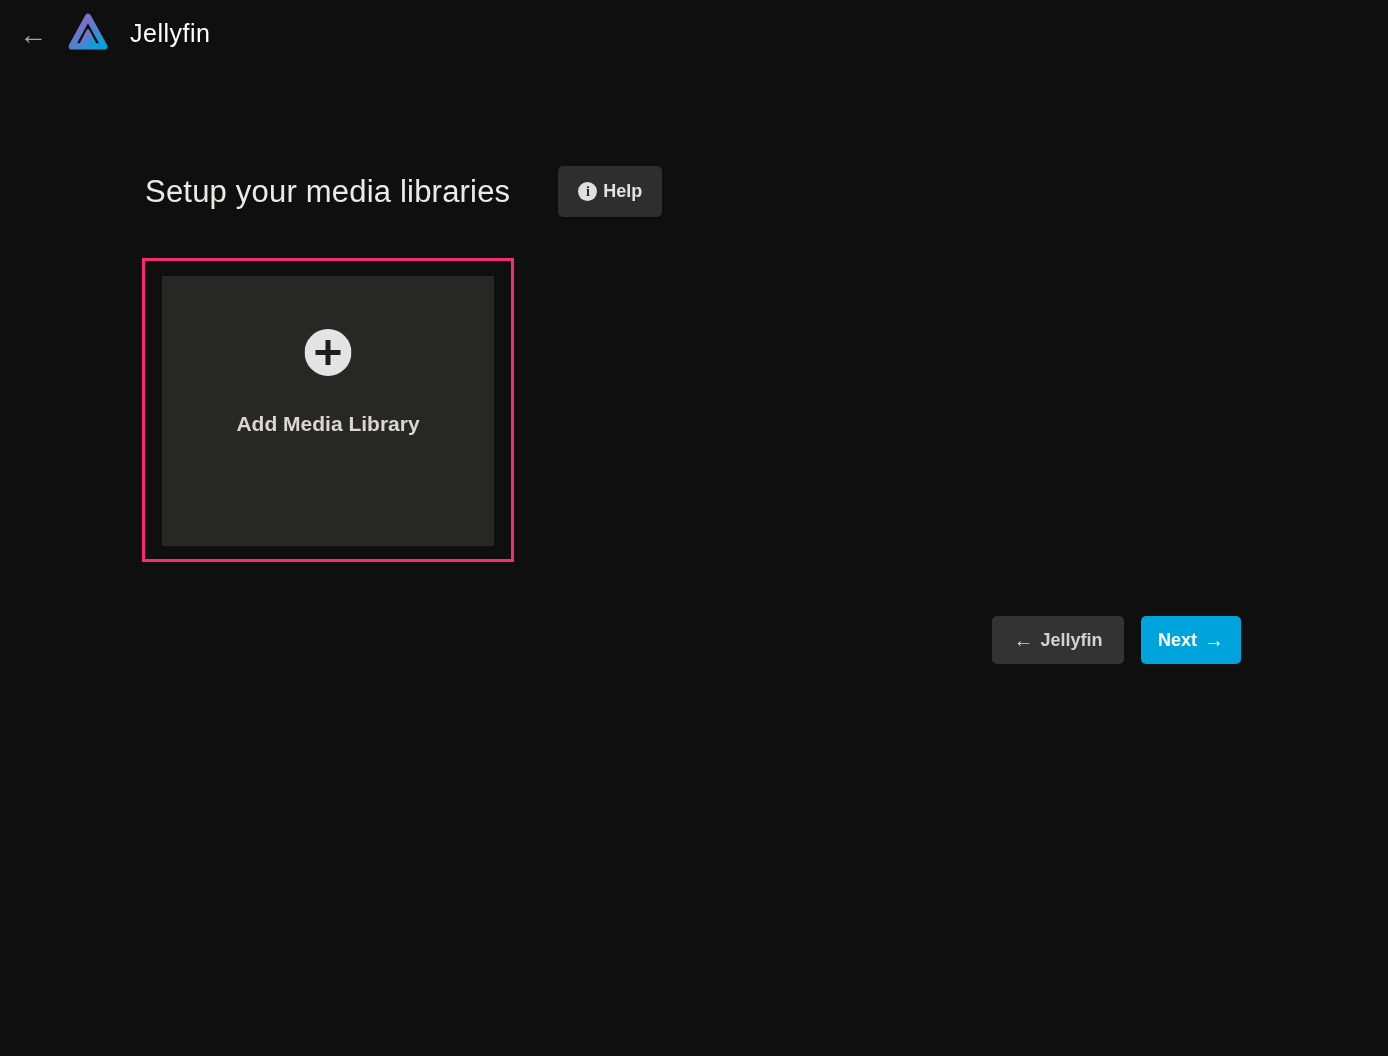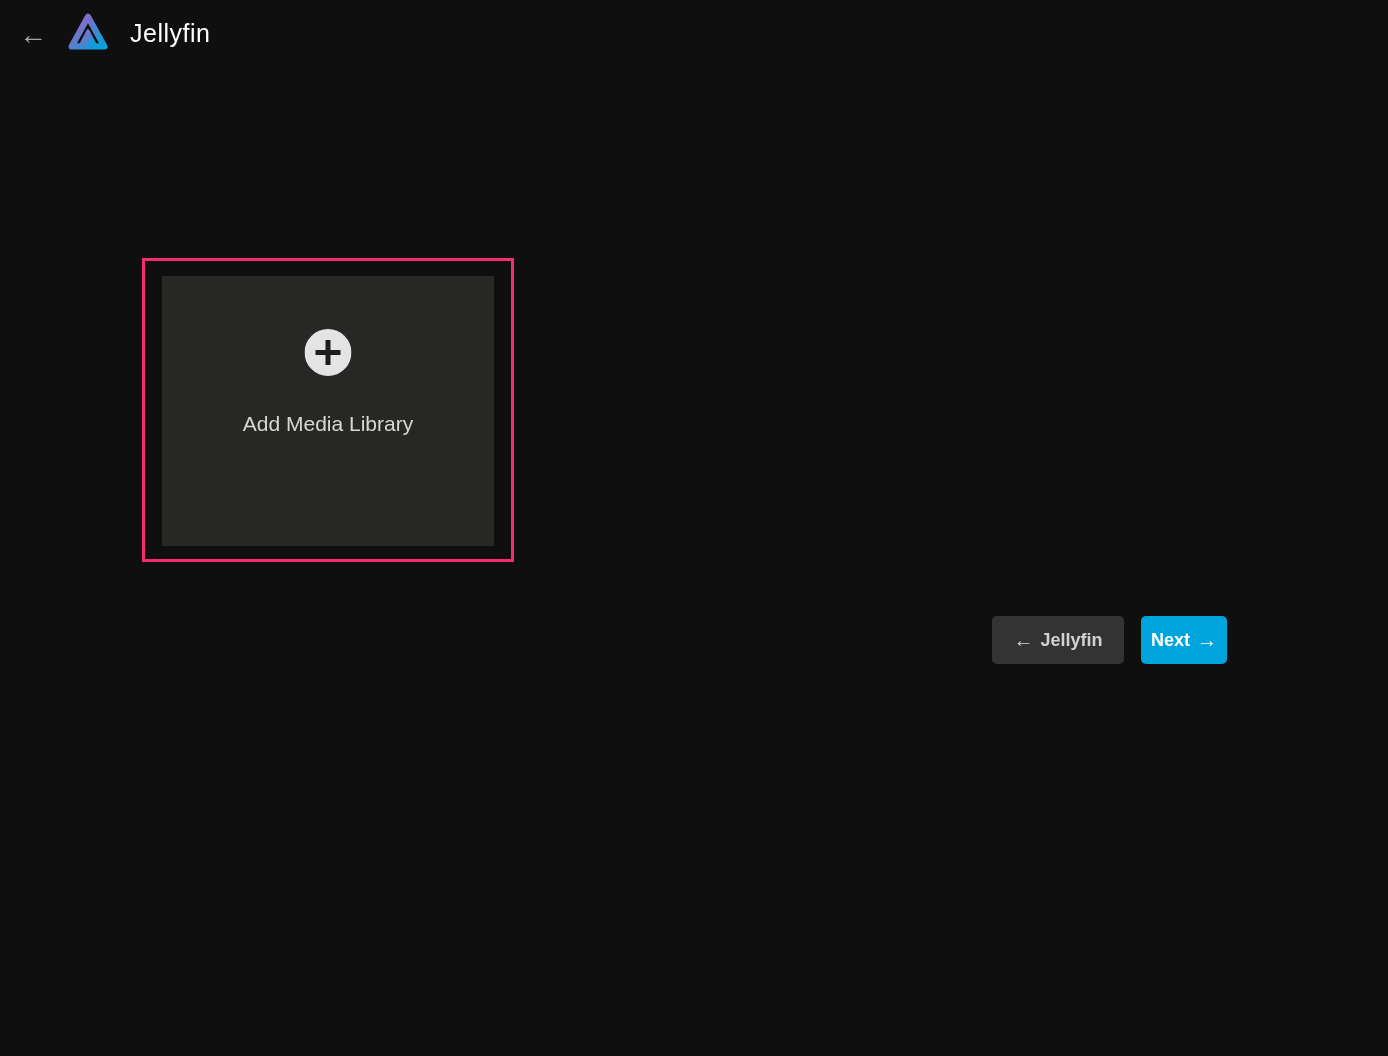--- a/index.html
+++ b/index.html
@@ -119,21 +119,21 @@
     transform: translateX(-50%);
     width: 47px; height: 47px;
   }
   .add-card-label {
     position: absolute;
     left: 0; right: 0;
     top: 136px;
     text-align: center;
     color: #d9d7d3;
     font-size: 21px;
-    font-weight: 400;
+    font-weight: 700;
   }
 
   
   .nav-buttons {
     position: absolute;
     top: 616px;
     left: 992px;
     display: flex;
     gap: 17px;
   }
@@ -150,21 +150,21 @@
     cursor: pointer;
     padding: 0 18px;
     font-family: "Liberation Sans", sans-serif;
   }
   .btn-previous {
     width: 132px;
     background: #333333;
     color: #d2d2d2;
   }
   .btn-next {
-    width: 86px;
+    width: 100px;
     background: #00a4dc;
     color: #ffffff;
   }
   .btn .arrow { font-size: 20px; font-weight: 700; line-height: 1; }
 </style>
 </head>
 <body>
 
 <div class="screen">
 
@@ -180,20 +180,27 @@
             <stop offset="1" stop-color="#00a4dc"></stop>
           </linearGradient>
         </defs>
         <path d="M50 16 L84 78 L16 78 Z" fill="none" stroke="url(#jfgrad)" stroke-width="13" stroke-linejoin="round" stroke-linecap="round"></path>
         <path d="M50 46 L64 73 L36 73 Z" fill="url(#jfgrad)" stroke="url(#jfgrad)" stroke-width="7" stroke-linejoin="round"></path>
       </svg>
       <span class="brand-name">Jellyfin</span>
     </div>
   </div>
 
+  <div class="heading-row">
+    <h1 class="page-title">Setup your media libraries</h1>
+    <button class="help-btn">
+      <span class="info-icon">i</span>
+      <span class="help-label">Help</span>
+    </button>
+  </div>
 
   <div class="highlight-box"></div>
 
   <button class="add-card">
     <span class="plus-wrap">
       <svg width="47" height="47" viewBox="0 0 47 47" aria-hidden="true">
         <circle cx="23.5" cy="23.5" r="23.5" fill="#e4e4e4"></circle>
         <rect x="11" y="21" width="25" height="5" fill="#1e1e1e"></rect>
         <rect x="21" y="11" width="5" height="25" fill="#1e1e1e"></rect>
       </svg>

